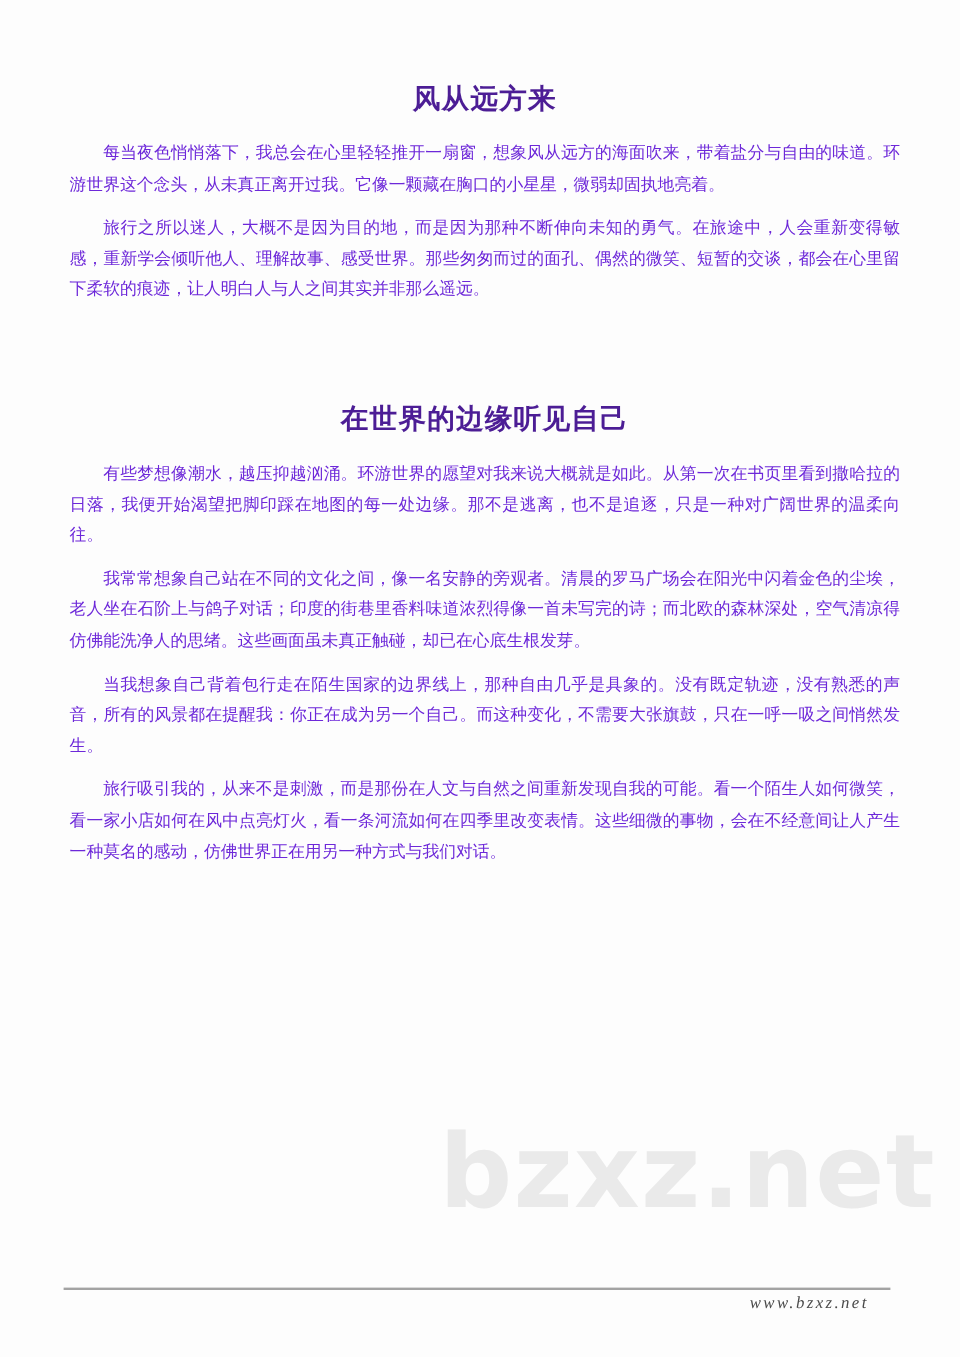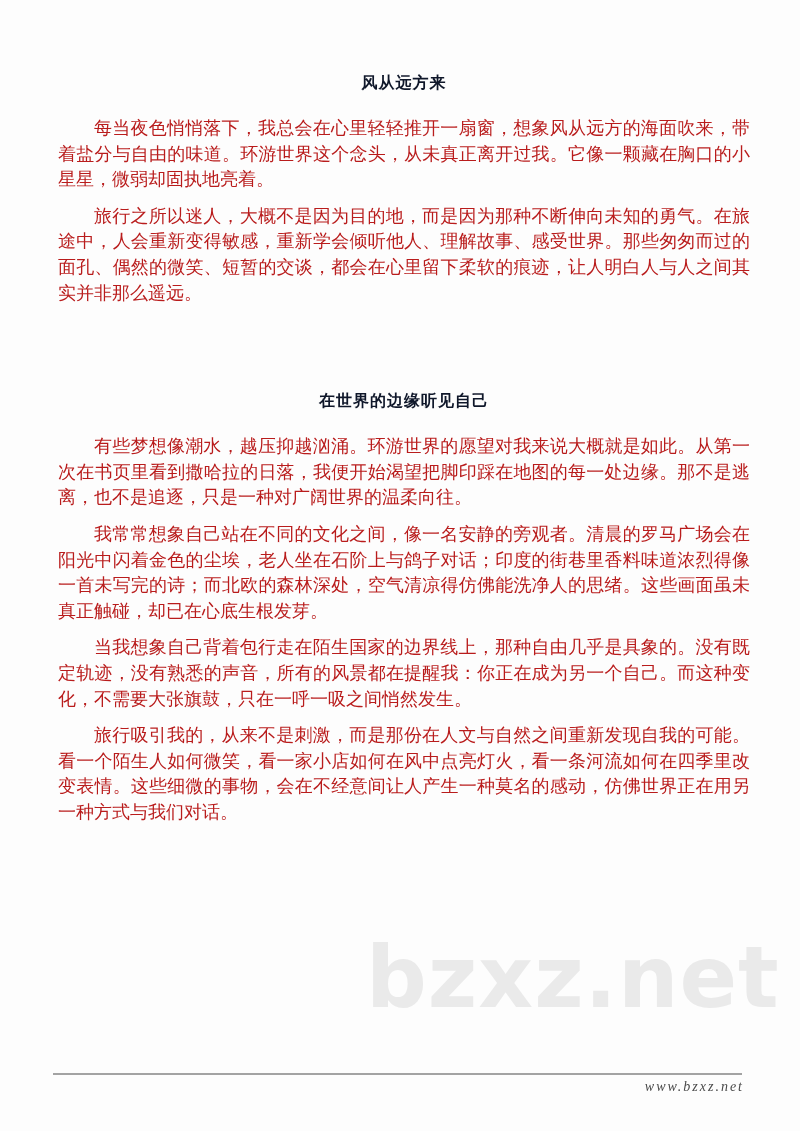--- a/index.html
+++ b/index.html
@@ -26,56 +26,56 @@
   }
   .content {
     position: absolute;
     left: 58px;
     top: 66px;
     width: 692px;
     z-index: 1;
     color: #2d2d2d;
   }
   .essay-title {
-    font-size: 16px;
+    font-size: 23px;
     font-weight: bold;
     text-align: center;
-    color: #0f172a;
+    color: #4c1d95;
     line-height: 34px;
     margin-bottom: 16px;
     letter-spacing: 1px;
   }
   .essay-2 .essay-title { margin-top: 78px; }
   .essay-paragraph {
-    font-size: 18px;
+    font-size: 14px;
     line-height: 25.6px;
     text-align: justify;
     text-indent: 2em;
     margin-bottom: 11px;
-    color: #b91c1c;
+    color: #6d28d9;
   }
   .footer {
     position: absolute;
     left: 0;
     top: 1073px;
     width: 800px;
     z-index: 1;
   }
   .footer-line {
     position: absolute;
     left: 53px;
     top: 0;
     width: 689px;
     height: 2px;
     background: #a3a3a3;
   }
   .footer-url {
     position: absolute;
     top: 6px;
-    right: 56px;
+    right: 76px;
     font-family: "Liberation Serif", serif;
     font-style: italic;
     font-size: 14px;
     letter-spacing: 2px;
     color: #4a4a4a;
     margin-left: 14px;
   }
 </style>
 </head>
 <body>

